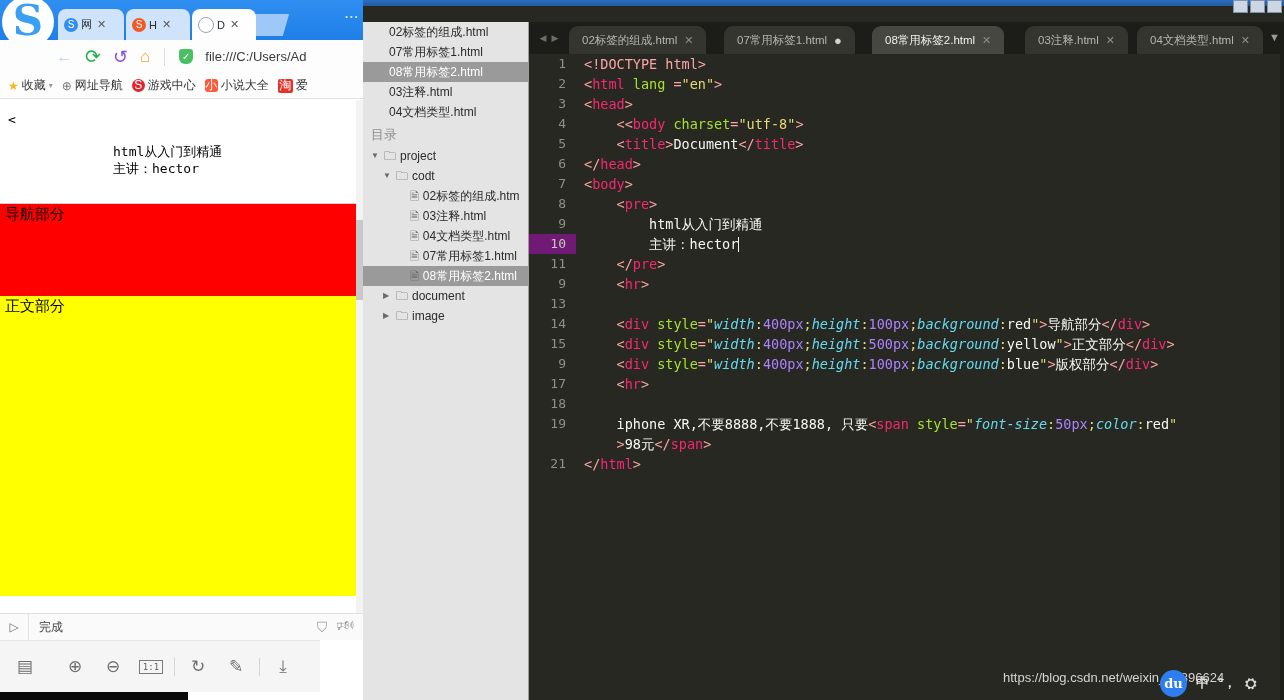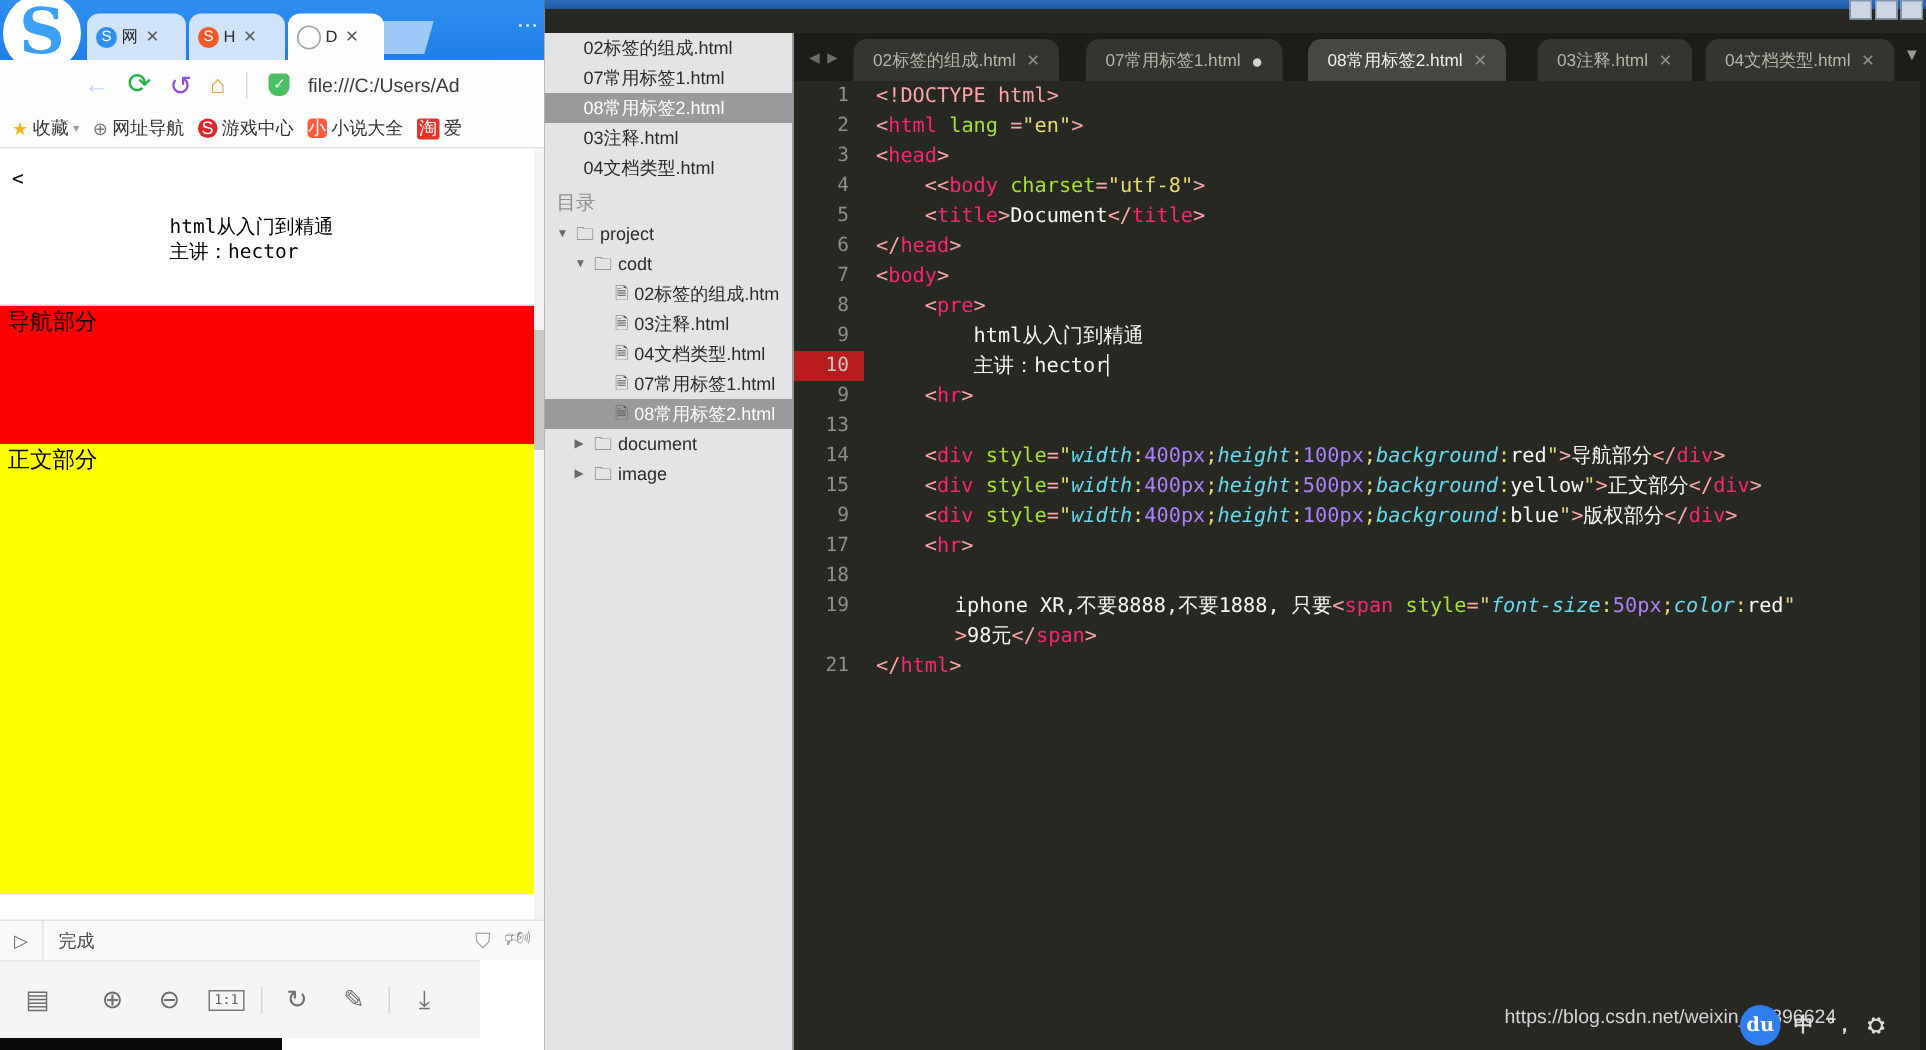--- a/index.html
+++ b/index.html
@@ -191,27 +191,27 @@
   .etab .tabdot { font-size: 13px; color: #d3d3c9; line-height: 1; }
   .tab-menu {
     position: absolute; right: 4px; top: 9px; color: #9a9b94; font-size: 11px;
   }
 
   .ed-code {
     position: absolute; left: 166px; top: 54px; width: 755px; height: 646px;
     background: #272822; overflow: hidden;
   }
   .code-row { display: flex; line-height: 20px; height: 20px; }
-  .code-row.tall { height: 40px; gap: 20px; }
+  .code-row.tall { height: 40px; }
   .gutter {
     width: 47px; flex: 0 0 47px; text-align: right; padding-right: 10px;
     box-sizing: border-box; color: #8f908a; font-size: 13px;
     font-family: "DejaVu Sans Mono", monospace;
   }
-  .gutter.cur { color: #c8c8c0; background: #b91c1c; }
+  .gutter.cur { color: #c8c8c0; background: #701a75; }
   .codeline {
     flex: 1; white-space: pre; font-family: "DejaVu Sans Mono", monospace;
     font-size: 13.5px; color: #f8f8f2; padding-left: 8px;
   }
   .tk-tag   { color: #f92672; }
   .tk-attr  { color: #a6e22e; }
   .tk-str   { color: #e6db74; }
   .tk-punc  { color: #fca5a5; }
   .tk-txt   { color: #f8f8f2; }
   .tk-prop  { color: #66d9ef; font-style: italic; }
@@ -447,20 +447,24 @@
         </div>
         <div class="code-row">
           <div class="gutter">9</div>
           <div class="codeline"><span class="tk-txt">        html从入门到精通</span></div>
         </div>
         <div class="code-row">
           <div class="gutter cur">10</div>
           <div class="codeline"><span class="tk-txt">        主讲：hector</span><span class="caret-bar"></span></div>
         </div>
         <div class="code-row">
+          <div class="gutter">11</div>
+          <div class="codeline"><span class="tk-punc">    &lt;/</span><span class="tk-tag">pre</span><span class="tk-punc">&gt;</span></div>
+        </div>
+        <div class="code-row">
           <div class="gutter">9</div>
           <div class="codeline"><span class="tk-punc">    &lt;</span><span class="tk-tag">hr</span><span class="tk-punc">&gt;</span></div>
         </div>
         <div class="code-row">
           <div class="gutter">13</div>
           <div class="codeline"><span class="tk-txt"></span></div>
         </div>
         <div class="code-row">
           <div class="gutter">14</div>
           <div class="codeline"><span class="tk-punc">    &lt;</span><span class="tk-tag">div</span><span class="tk-punc"> </span><span class="tk-attr">style</span><span class="tk-punc">=</span><span class="tk-str">"</span><span class="tk-prop">width</span><span class="tk-str">:</span><span class="tk-num">400px</span><span class="tk-str">;</span><span class="tk-prop">height</span><span class="tk-str">:</span><span class="tk-num">100px</span><span class="tk-str">;</span><span class="tk-prop">background</span><span class="tk-str">:</span><span class="tk-val">red</span><span class="tk-str">"</span><span class="tk-punc">&gt;</span><span class="tk-txt">导航部分</span><span class="tk-punc">&lt;/</span><span class="tk-tag">div</span><span class="tk-punc">&gt;</span></div>

